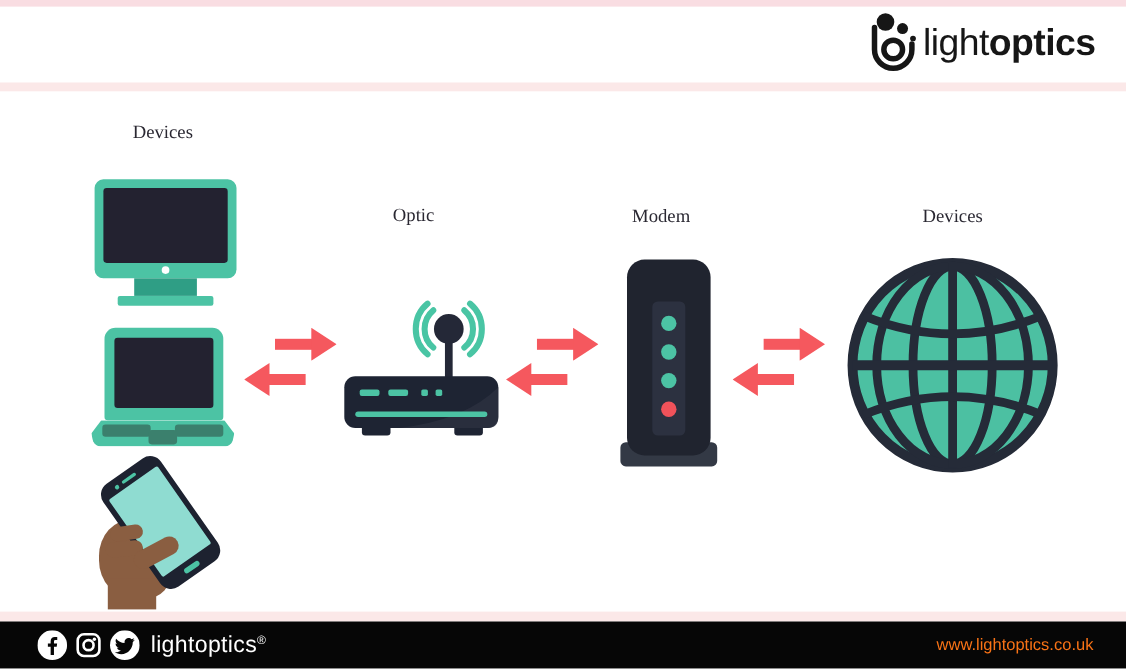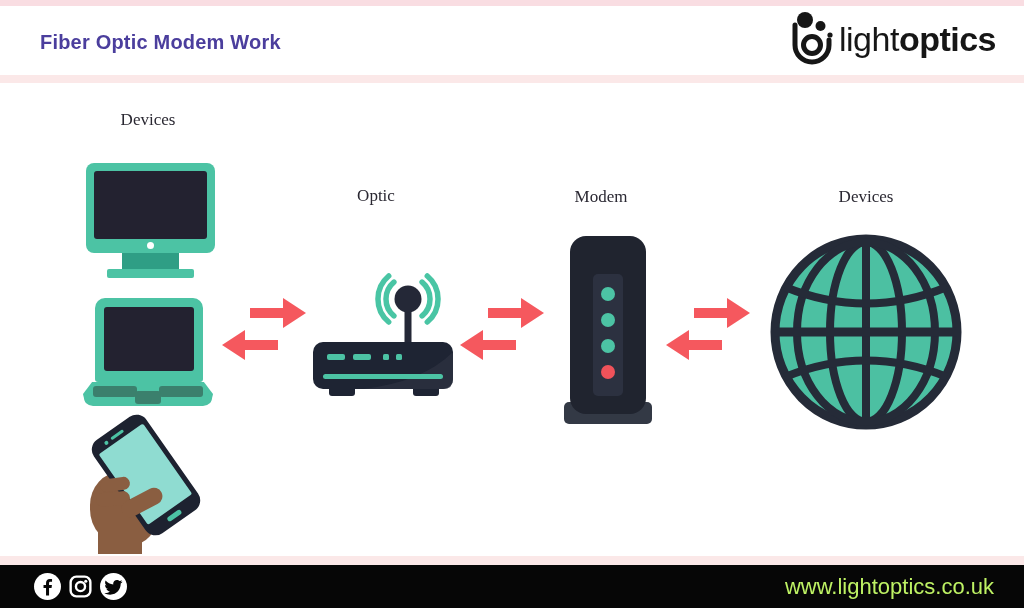--- a/index.html
+++ b/index.html
@@ -91,30 +91,29 @@
 
   
   .footer{
     position:absolute;left:0;top:565px;width:1024px;height:43px;background:var(--footer_bg,#060606);
     display:flex;align-items:center;padding:0;box-sizing:border-box;
   }
   .social{display:flex;align-items:center;gap:6px;margin-left:34px;}
   .social svg{display:block;cursor:pointer;}
   .footer-brand{color:#fff;font-size:21px;margin-left:10px;letter-spacing:.3px;}
   .footer-brand sup{font-size:11px;}
-  .footer-site{margin-left:auto;margin-right:30px;color:#bef264;font-size:22px;}
+  .footer-site{margin-left:auto;margin-right:30px;color:#f97316;font-size:15px;}
 </style>
 </head>
 <body>
 
 <div class="canvas">
 
   <div class="strip strip-top"></div>
 
-  <h1 class="title">Fiber Optic Modem Work</h1>
 
   <div class="logo">
     <svg width="48" height="58" viewBox="0 0 48 58">
       <circle cx="16" cy="10" r="8" fill="#161616"></circle>
       <circle cx="31.5" cy="16" r="5" fill="#161616"></circle>
       <path d="M6,15 L6,35 A17,17 0 0 0 40,35 L40,30" stroke="#161616" stroke-width="5" fill="none" stroke-linecap="round"></path>
       <circle cx="23" cy="35" r="8.5" stroke="#161616" stroke-width="5" fill="none"></circle>
       <circle cx="41" cy="25" r="2.6" fill="#161616"></circle>
     </svg>
     <div class="logo-text"><span class="lt">light</span><span class="lb">optics</span></div>
@@ -248,16 +247,17 @@
         <circle cx="13" cy="13" r="4.4" fill="none" stroke="#ffffff" stroke-width="2.3"></circle>
         <circle cx="18.1" cy="7.9" r="1.5" fill="#ffffff"></circle>
       </svg>
       <svg width="27" height="27" viewBox="0 0 26 26">
         <circle cx="13" cy="13" r="13" fill="#ffffff"></circle>
         <g transform="translate(4.2,5) scale(0.73)">
           <path d="M23.954 4.569c-.885.389-1.83.654-2.825.775 1.014-.611 1.794-1.574 2.163-2.723-.951.555-2.005.959-3.127 1.184-.896-.959-2.173-1.559-3.591-1.559-2.717 0-4.92 2.203-4.92 4.917 0 .39.045.765.127 1.124C7.691 8.094 4.066 6.13 1.64 3.161c-.427.722-.666 1.561-.666 2.475 0 1.71.87 3.213 2.188 4.096-.807-.026-1.566-.248-2.228-.616v.061c0 2.385 1.693 4.374 3.946 4.827-.413.111-.849.171-1.296.171-.314 0-.615-.03-.916-.086.631 1.953 2.445 3.377 4.604 3.417-1.68 1.319-3.809 2.105-6.102 2.105-.39 0-.779-.023-1.17-.067 2.189 1.394 4.768 2.209 7.557 2.209 9.054 0 13.999-7.496 13.999-13.986 0-.209 0-.42-.015-.63.961-.689 1.8-1.56 2.46-2.548l-.047-.02z" fill="#060606"></path>
         </g>
       </svg>
     </div>
+    <div class="footer-brand"><span>lightoptics</span><sup>®</sup></div>
     <div class="footer-site">www.lightoptics.co.uk</div>
   </footer>
 
 </div>
 
 </body></html>

